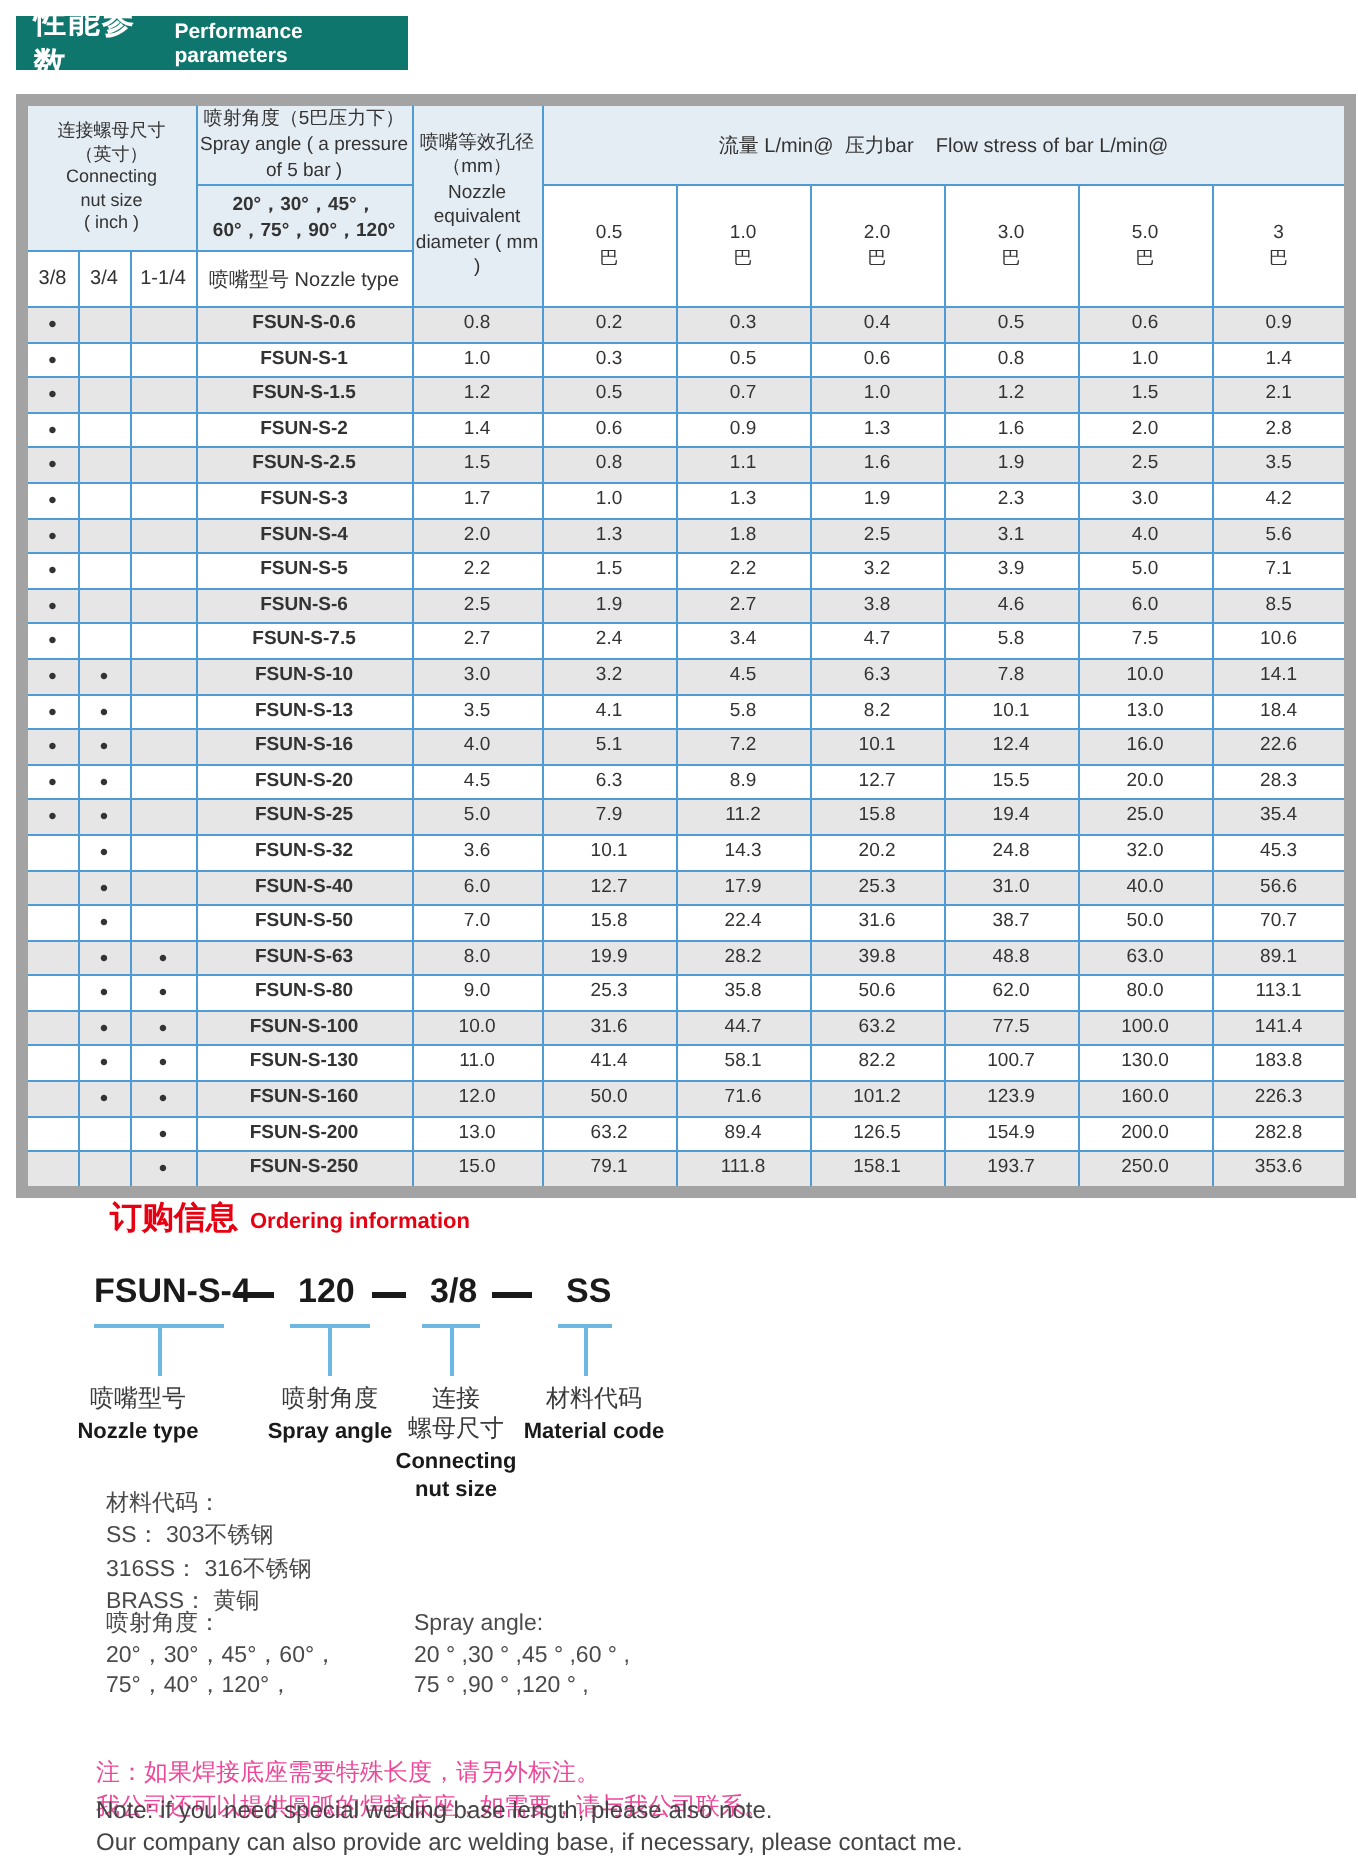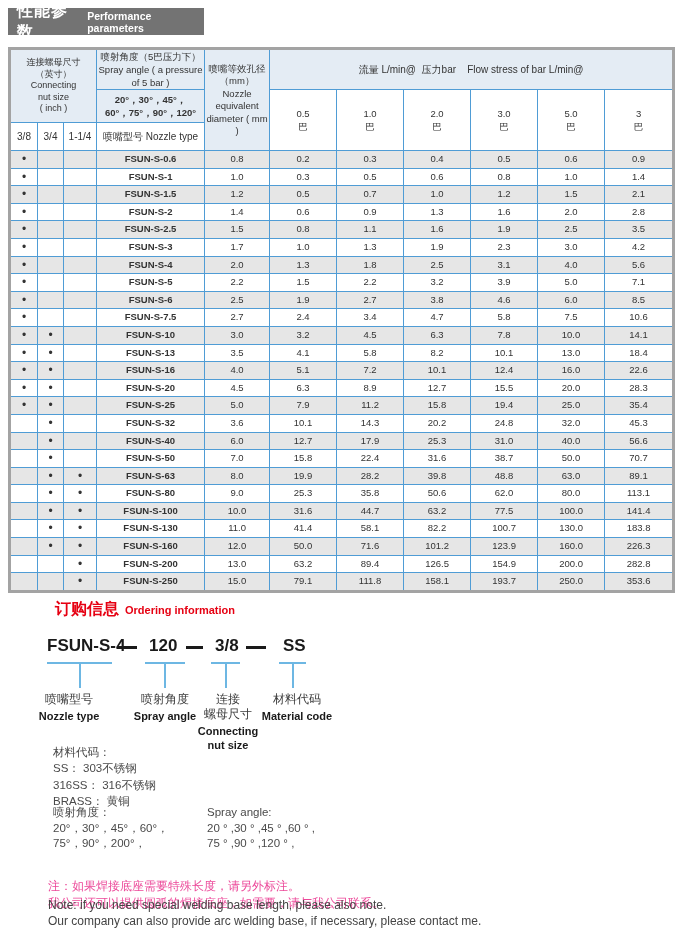--- a/index.html
+++ b/index.html
@@ -1,27 +1,27 @@
 <!DOCTYPE html>
 <html><head>
 <meta charset="utf-8">
 <style>
   * { margin:0; padding:0; box-sizing:border-box; }
   body { background:#ffffff; font-family:"Liberation Sans", sans-serif; }
   .page { position:relative; width:679px; height:931px; background:#ffffff; overflow:hidden; }
 
   
   .banner { position:absolute; left:8px; top:8px; width:196px; height:27px;
-            background:#737373; color:#fff; display:flex; align-items:center; padding-left:9px; }
+            background:#0f766e; color:#fff; display:flex; align-items:center; padding-left:9px; }
   .banner-zh { font-size:16px; font-weight:bold; letter-spacing:1px; }
   .banner-en { font-size:10.5px; font-weight:bold; margin-left:6px; }
 
   
   .spec-table { position:absolute; left:8px; top:47px; width:664px;
-                border-collapse:collapse; table-layout:fixed; border:3px solid #a3a3a3; }
+                border-collapse:collapse; table-layout:fixed; border:6px solid #a3a3a3; }
   .spec-table th, .spec-table td { border:1px solid #4f9cd5; padding:0; text-align:center;
                 vertical-align:middle; color:#333; }
   thead th { font-weight:normal; background:#ffffff; }
   .tint { background:#e4ecf4 !important; }
   .h1 { height:30px; } .h2 { height:33px; } .h3 { height:28px; }
   .pre { white-space:pre-line; }
   .nut-cell { font-size:9px; line-height:11.5px; }
   .spray-cell { font-size:9.5px; line-height:13px; }
   .angle-cell { font-size:9.5px; line-height:13px;font-weight:bold; }
   .dia-cell { font-size:9.5px; line-height:12.5px; }
@@ -500,21 +500,21 @@
     <div class="lbl-zh">材料代码</div>
     <div class="lbl-en">Material code</div>
   </div>
 
   <div class="txt-block mat-zh">材料代码：
 SS： 303不锈钢
 316SS： 316不锈钢
 BRASS： 黄铜</div>
   <div class="txt-block spray-zh">喷射角度：
 20°，30°，45°，60°，
-75°，90°，200°，</div>
+75°，40°，120°，</div>
   <div class="txt-block spray-en">Spray angle:
 20 ° ,30 ° ,45 ° ,60 ° ,
 75 ° ,90 ° ,120 ° ,</div>
   <div class="txt-block notes-zh">注：如果焊接底座需要特殊长度，请另外标注。
 我公司还可以提供圆弧的焊接底座，如需要，请与我公司联系。</div>
   <div class="txt-block notes-en">Note: if you need special welding base length, please also note.
 Our company can also provide arc welding base, if necessary, please contact me.</div>
 
 </div>
 

